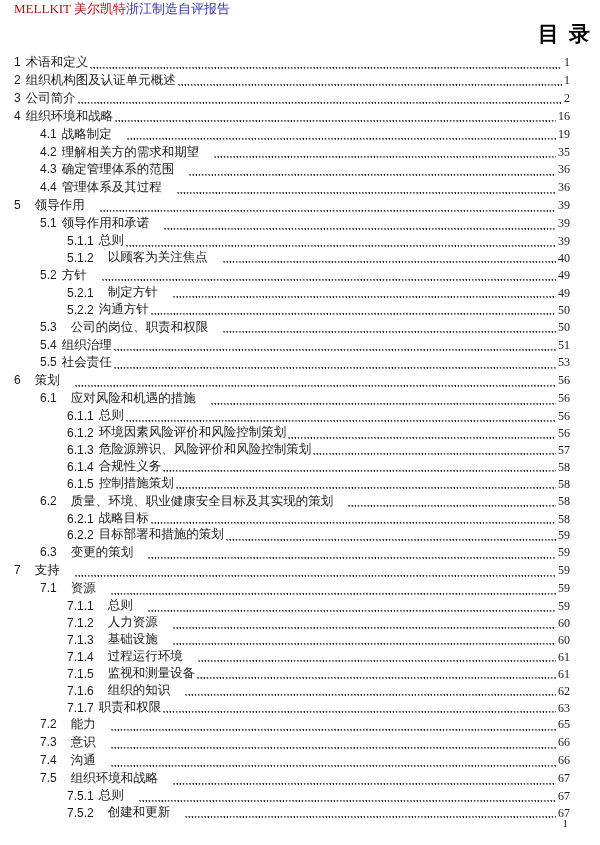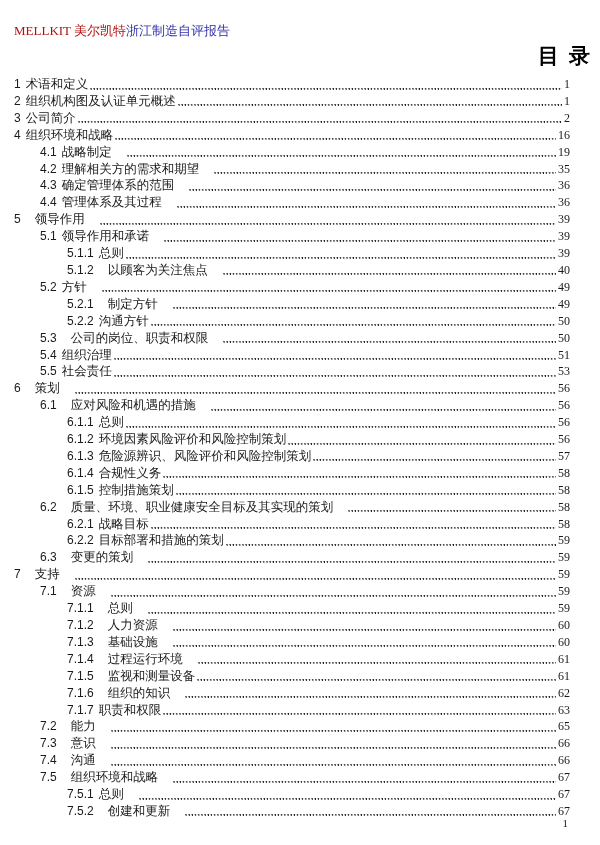--- a/index.html
+++ b/index.html
@@ -1,29 +1,29 @@
 <!DOCTYPE html>
 <html><head>
 <meta charset="utf-8">
 <style>
   html,body{margin:0;padding:0;background:#ffffff;}
   body{width:600px;height:845px;font-family:"Liberation Serif","DejaVu Serif",serif;color:#1a1a1a;}
   .page{position:relative;width:600px;height:845px;overflow:hidden;background:#fff;}
-  .header{padding:22px 14px 0 14px;font-size:13px;line-height:17px;white-space:nowrap;}
+  .header{padding:0 14px 0 14px;font-size:13px;line-height:17px;white-space:nowrap;}
   .brand{color:#b01010;}
   .suffix{color:#3333aa;}
   .doc-title{text-align:right;font-size:21px;font-weight:bold;letter-spacing:10px;text-indent:10px;margin-top:3px;margin-bottom:2px;color:#000;}
   .toc{padding:4px 30px 0 14px;}
   .row{display:flex;align-items:baseline;line-height:16.9px;font-size:12.5px;white-space:nowrap;}
   .l1{padding-left:0;}
   .l2{padding-left:26px;}
   .l3{padding-left:53px;align-items:flex-end;}
   .num{font-family:"Liberation Sans","DejaVu Sans",sans-serif;font-size:12px;margin-right:5px;flex:none;}
   .w > .num{margin-right:14px;}
-  .label{flex:none;}
+  .label{flex:none;font-family:Liberation Mono, monospace;}
   .t > .label{margin-right:13px;}
   .leader{flex:1 1 auto;align-self:stretch;margin:0 2px;background-image:radial-gradient(circle at 1.1px 1.1px,#222 0.75px,transparent 1.05px);background-size:3.2px 2.4px;background-repeat:repeat-x;background-position:left calc(100% - 3px);min-width:8px;}
   .pg{flex:none;font-size:12px;}
   .footer{position:absolute;right:32px;bottom:16px;font-size:11px;color:#1a1a1a;}
 </style>
 </head>
 <body>
 
 <div class="page">
 

